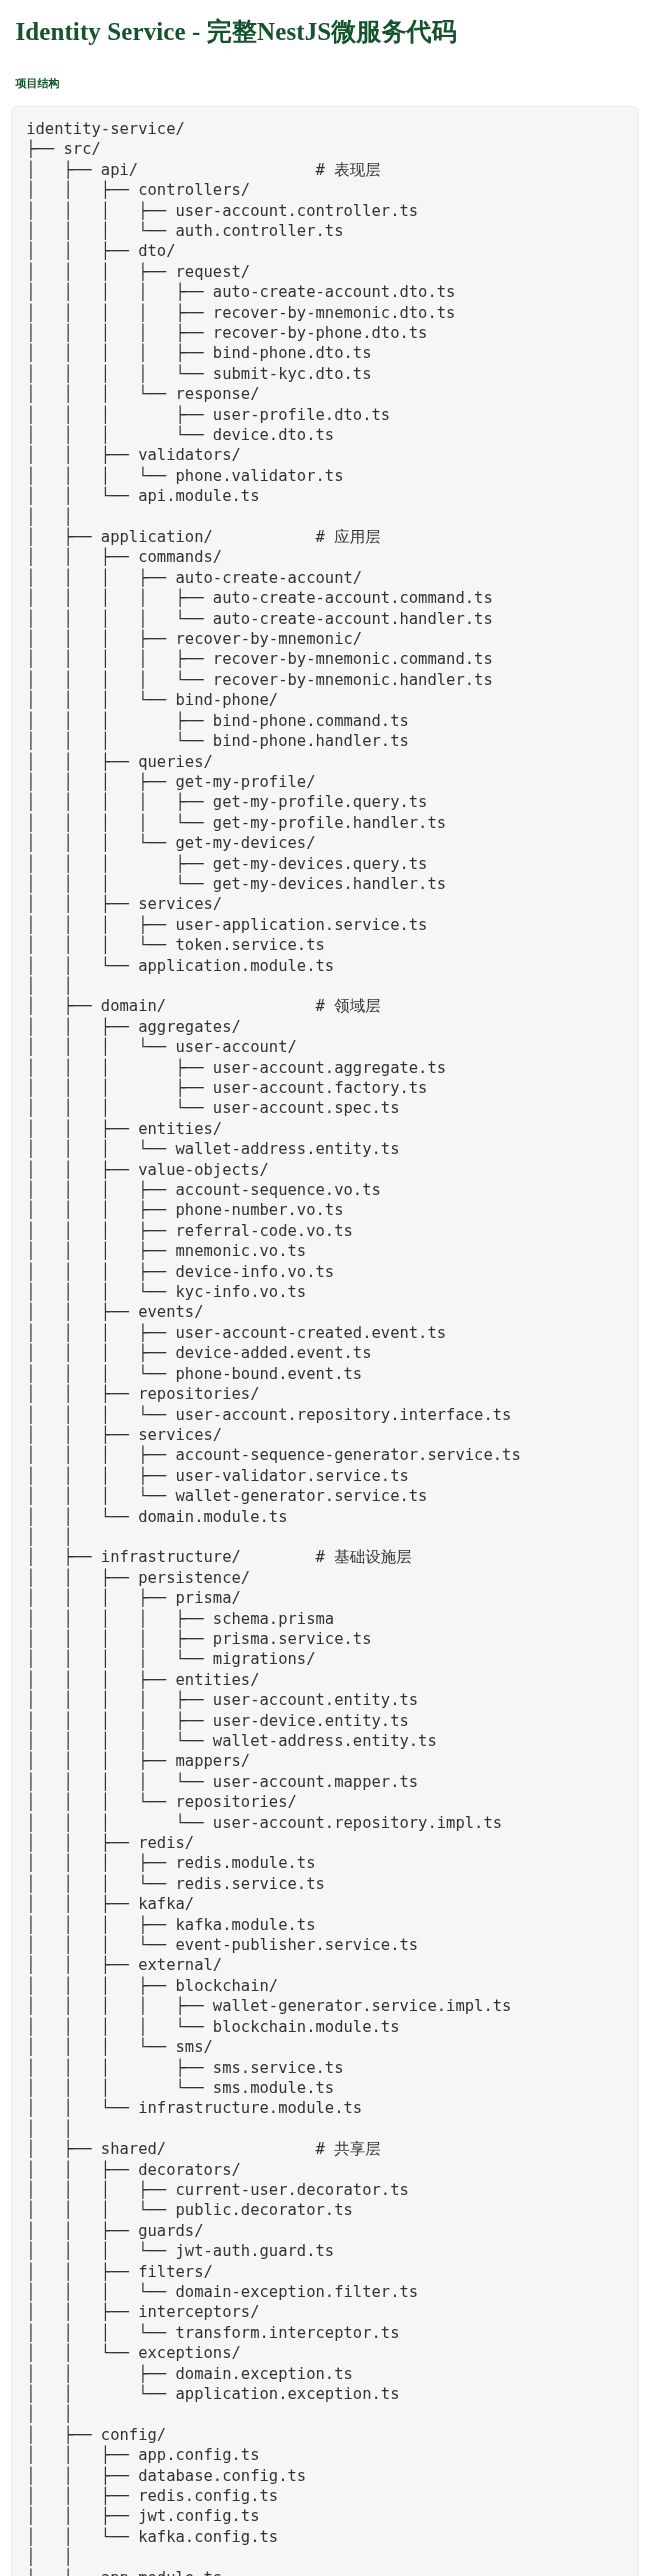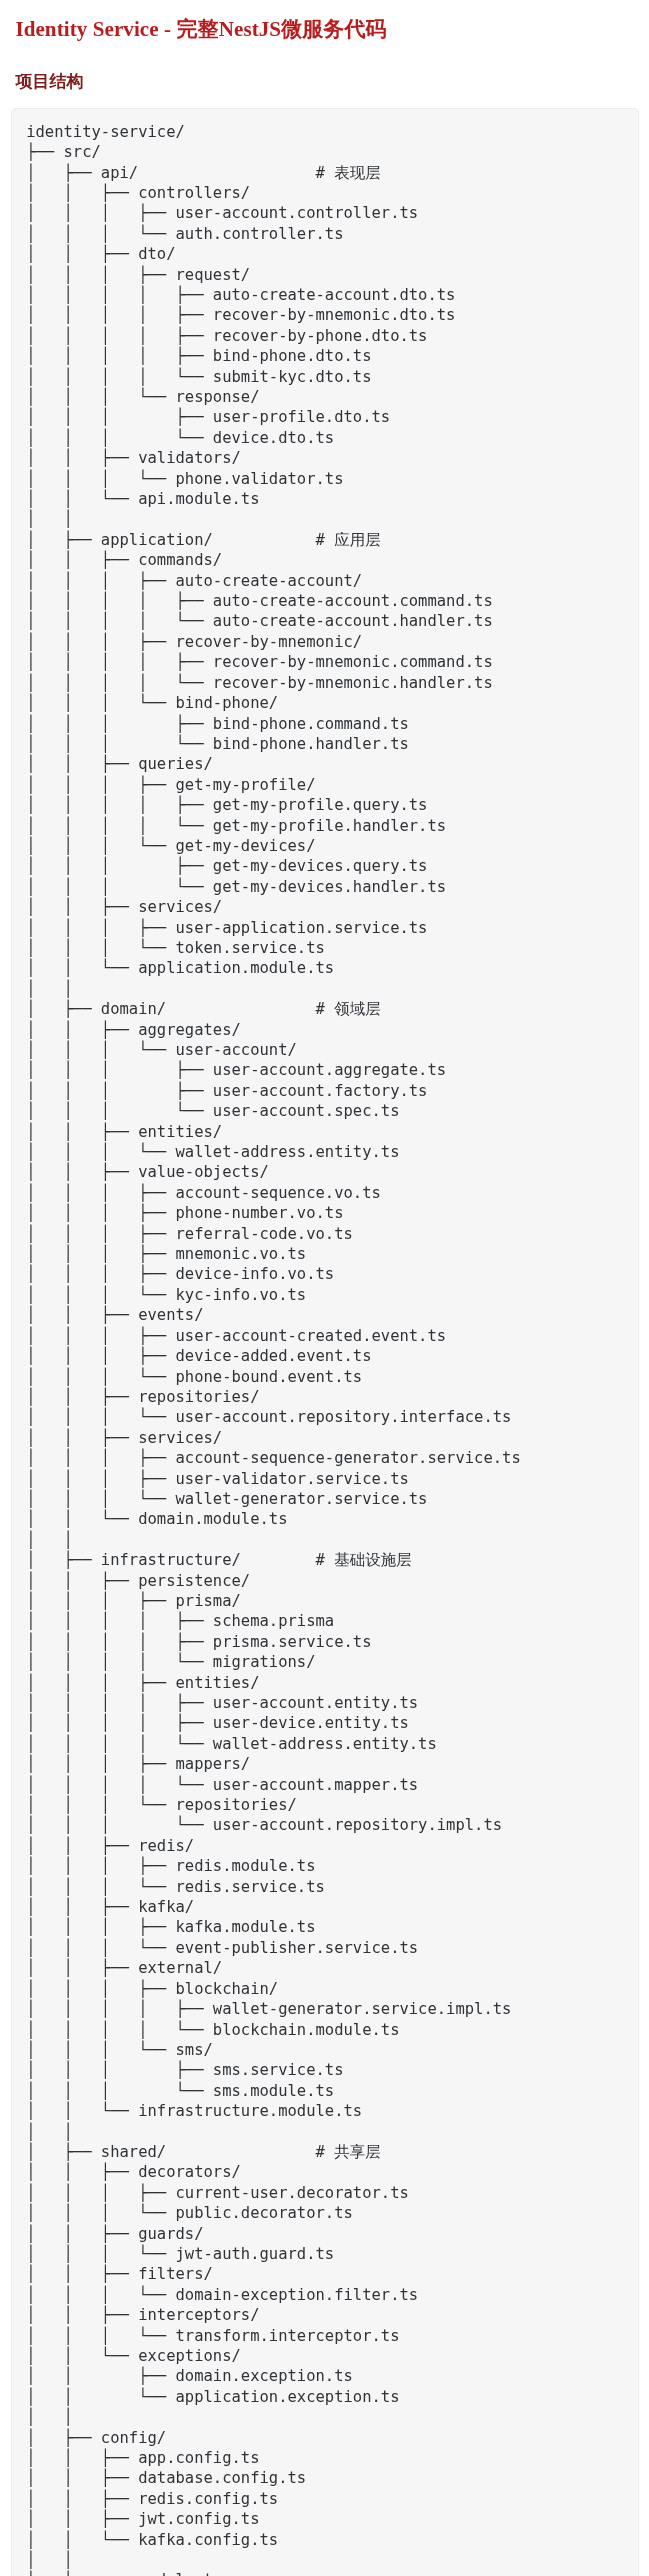--- a/index.html
+++ b/index.html
@@ -12,32 +12,32 @@
     width: 649px;
     font-family: "Liberation Sans", "DejaVu Sans", sans-serif;
     color: #1a1a1a;
   }
   .page {
     width: 649px;
     padding: 14.4px 10.8px 18.5px 10.8px;
   }
   .page-title {
     font-family: "Liberation Serif", "DejaVu Serif", serif;
-    font-size: 21px;
+    font-size: 25px;
     font-weight: 700;
-    color: #b91c1c;
+    color: #14532d;
     line-height: 1.25;
     margin: 2.1px 0 28px 4.6px;
     letter-spacing: 0.1px;
   }
   .section-heading {
     font-family: Liberation Sans, sans-serif;
-    font-size: 17px;
+    font-size: 11px;
     font-weight: 700;
-    color: #7f1d1d;
+    color: #14532d;
     line-height: 1.3;
     margin: 0 0 15.5px 4.6px;
   }
   .code-block {
     background: #f6f6f7;
     border: 0.5px solid #ececee;
     border-radius: 5.2px;
     padding: 12.4px 14.4px;
     width: 628px;
   }

